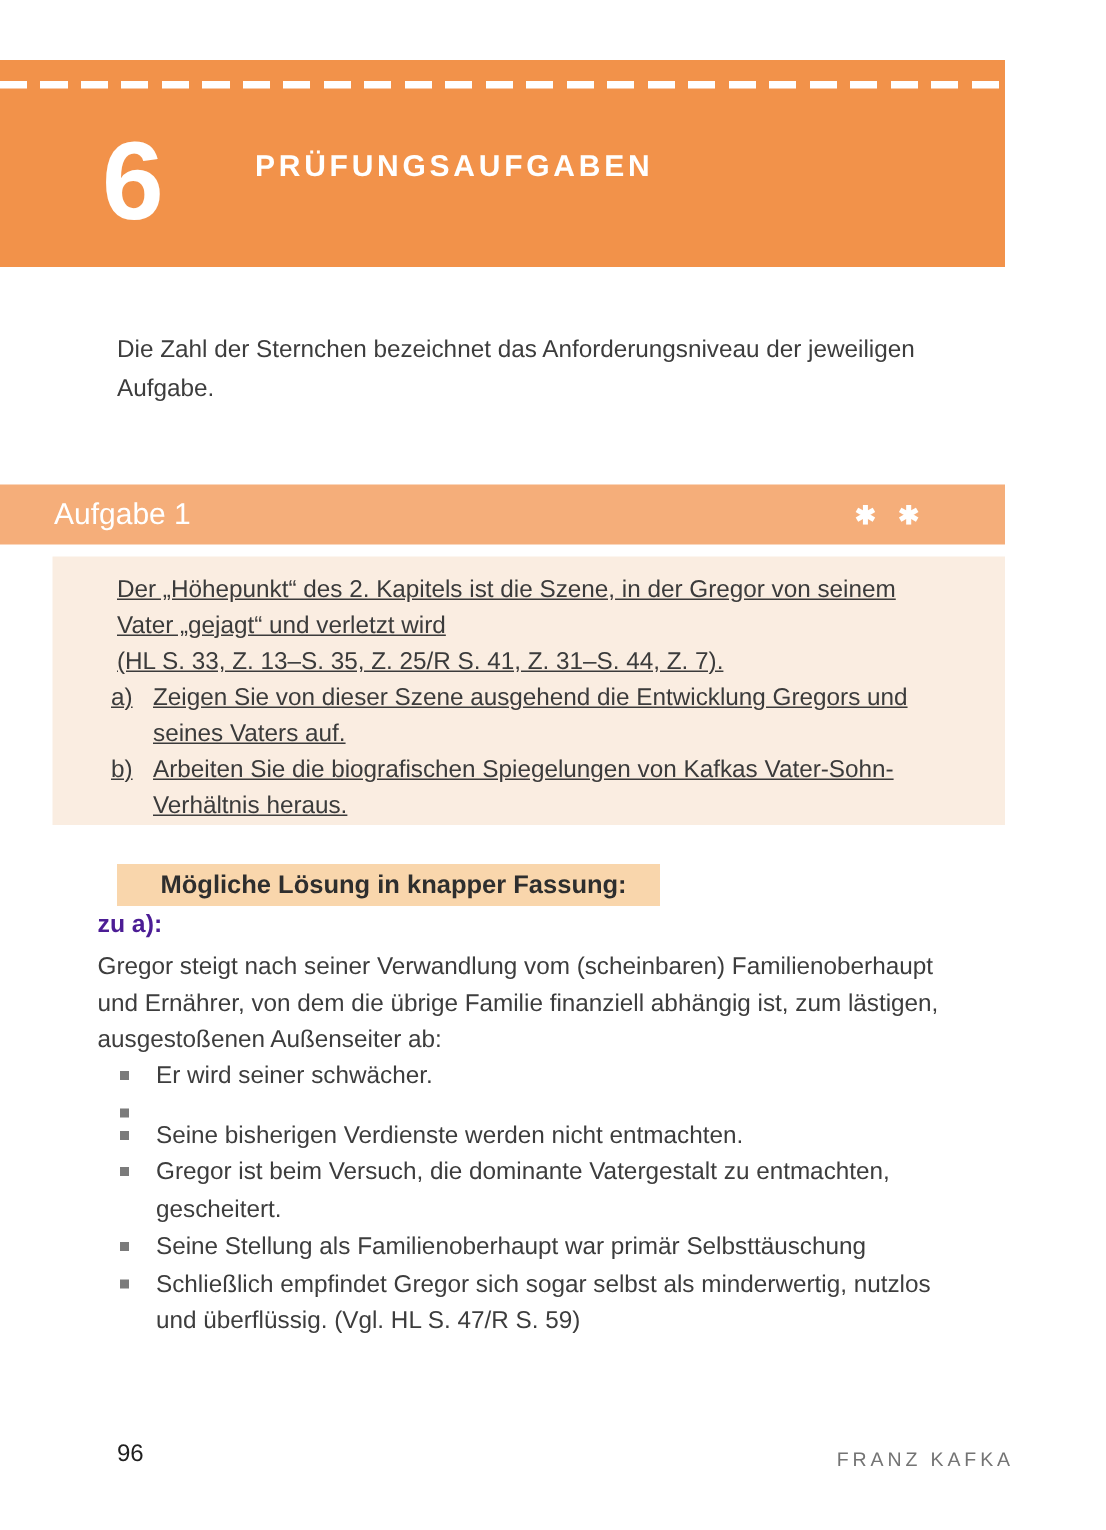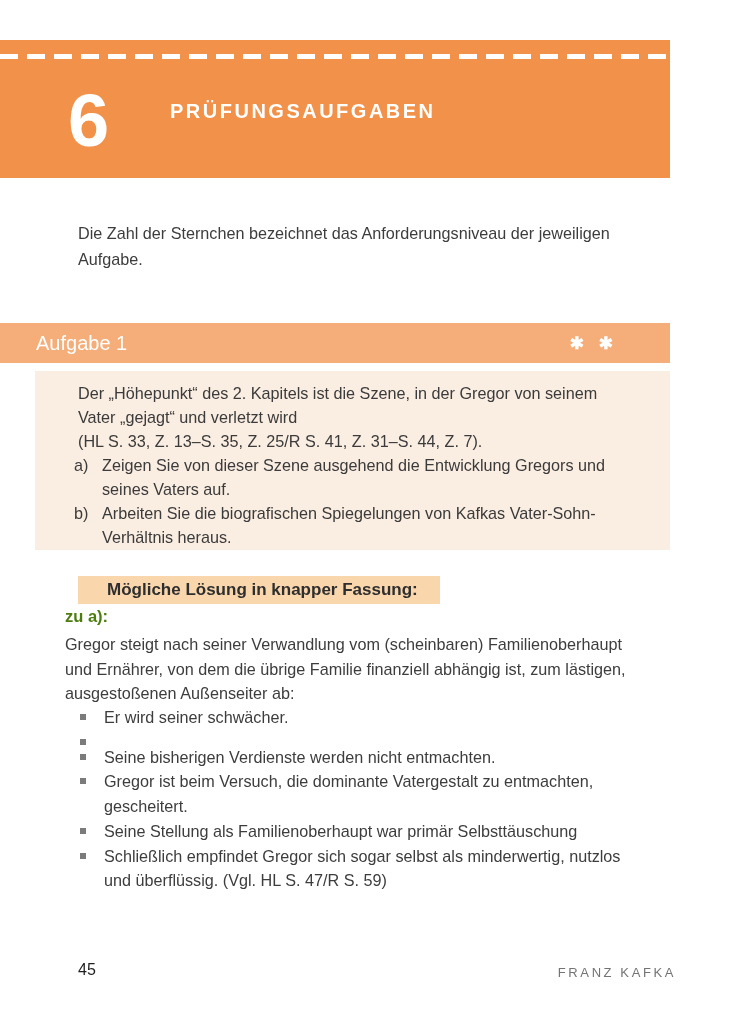--- a/index.html
+++ b/index.html
@@ -24,28 +24,28 @@
   
   .task-bar{position:absolute;left:0;top:323px;width:670px;height:40px;background:var(--task_bar);
     display:flex;align-items:center;}
   .task-bar-title{margin-left:36px;font-size:20px;font-weight:normal;color:#ffffff;}
   .task-bar-stars{margin-left:auto;margin-right:52px;font-size:17px;font-weight:bold;
     letter-spacing:5px;color:#ffffff;}
 
   
   .task-panel{position:absolute;left:35px;top:371px;width:635px;height:179px;
     background:var(--panel);box-sizing:border-box;padding:10px 18px 0 43px;
-    font-size:16.2px;line-height:24px;color:#3b3b3b;}
+    font-size:16.2px;line-height:24px;color:#3b3b3b;text-decoration:underline;}
   .task-item{display:flex;margin-left:-4px;}
   .task-item-label{width:28px;flex:0 0 28px;}
 
   
   .sol-heading{position:absolute;left:78px;top:576px;background:var(--highlight);
     padding:4px 22px 4px 29px;font-size:17px;font-weight:bold;color:#2e2e2e;white-space:nowrap;}
-  .sol-part{position:absolute;left:65px;top:607px;font-size:16.5px;font-weight:bold;color:#4d7c0f;}
+  .sol-part{position:absolute;left:65px;top:607px;font-size:16.5px;font-weight:bold;color:#4c1d95;}
   .sol-intro{position:absolute;left:65px;top:632px;font-size:16.2px;line-height:24.7px;color:#3d3d3d;}
   .sol-list{position:absolute;left:65px;top:705px;font-size:16.2px;line-height:24.7px;color:#3d3d3d;}
   .bullet-row{display:flex;}
   .bullet-square{flex:0 0 6px;width:6px;height:6px;background:#7b7b7b;margin:9px 18px 0 15px;}
 
   
   .page-num{position:absolute;left:78px;top:961px;font-size:16px;color:#1f1f1f;}
   .footer-author{position:absolute;right:61px;top:965px;font-size:13px;letter-spacing:2.6px;
     color:#747474;}
 </style>
@@ -131,14 +131,14 @@
   </div>
   <div class="bullet-row">
     <span class="bullet-square"></span>
     <div class="bullet-text">
         <div class="line">Schließlich empfindet Gregor sich sogar selbst als minderwertig, nutzlos</div>
         <div class="line">und überflüssig. (Vgl. HL S. 47/R S. 59)</div>
       </div>
   </div>
 </div>
 
-<div class="page-num">45</div>
+<div class="page-num">96</div>
 <div class="footer-author">FRANZ KAFKA</div>
 
 </body></html>

